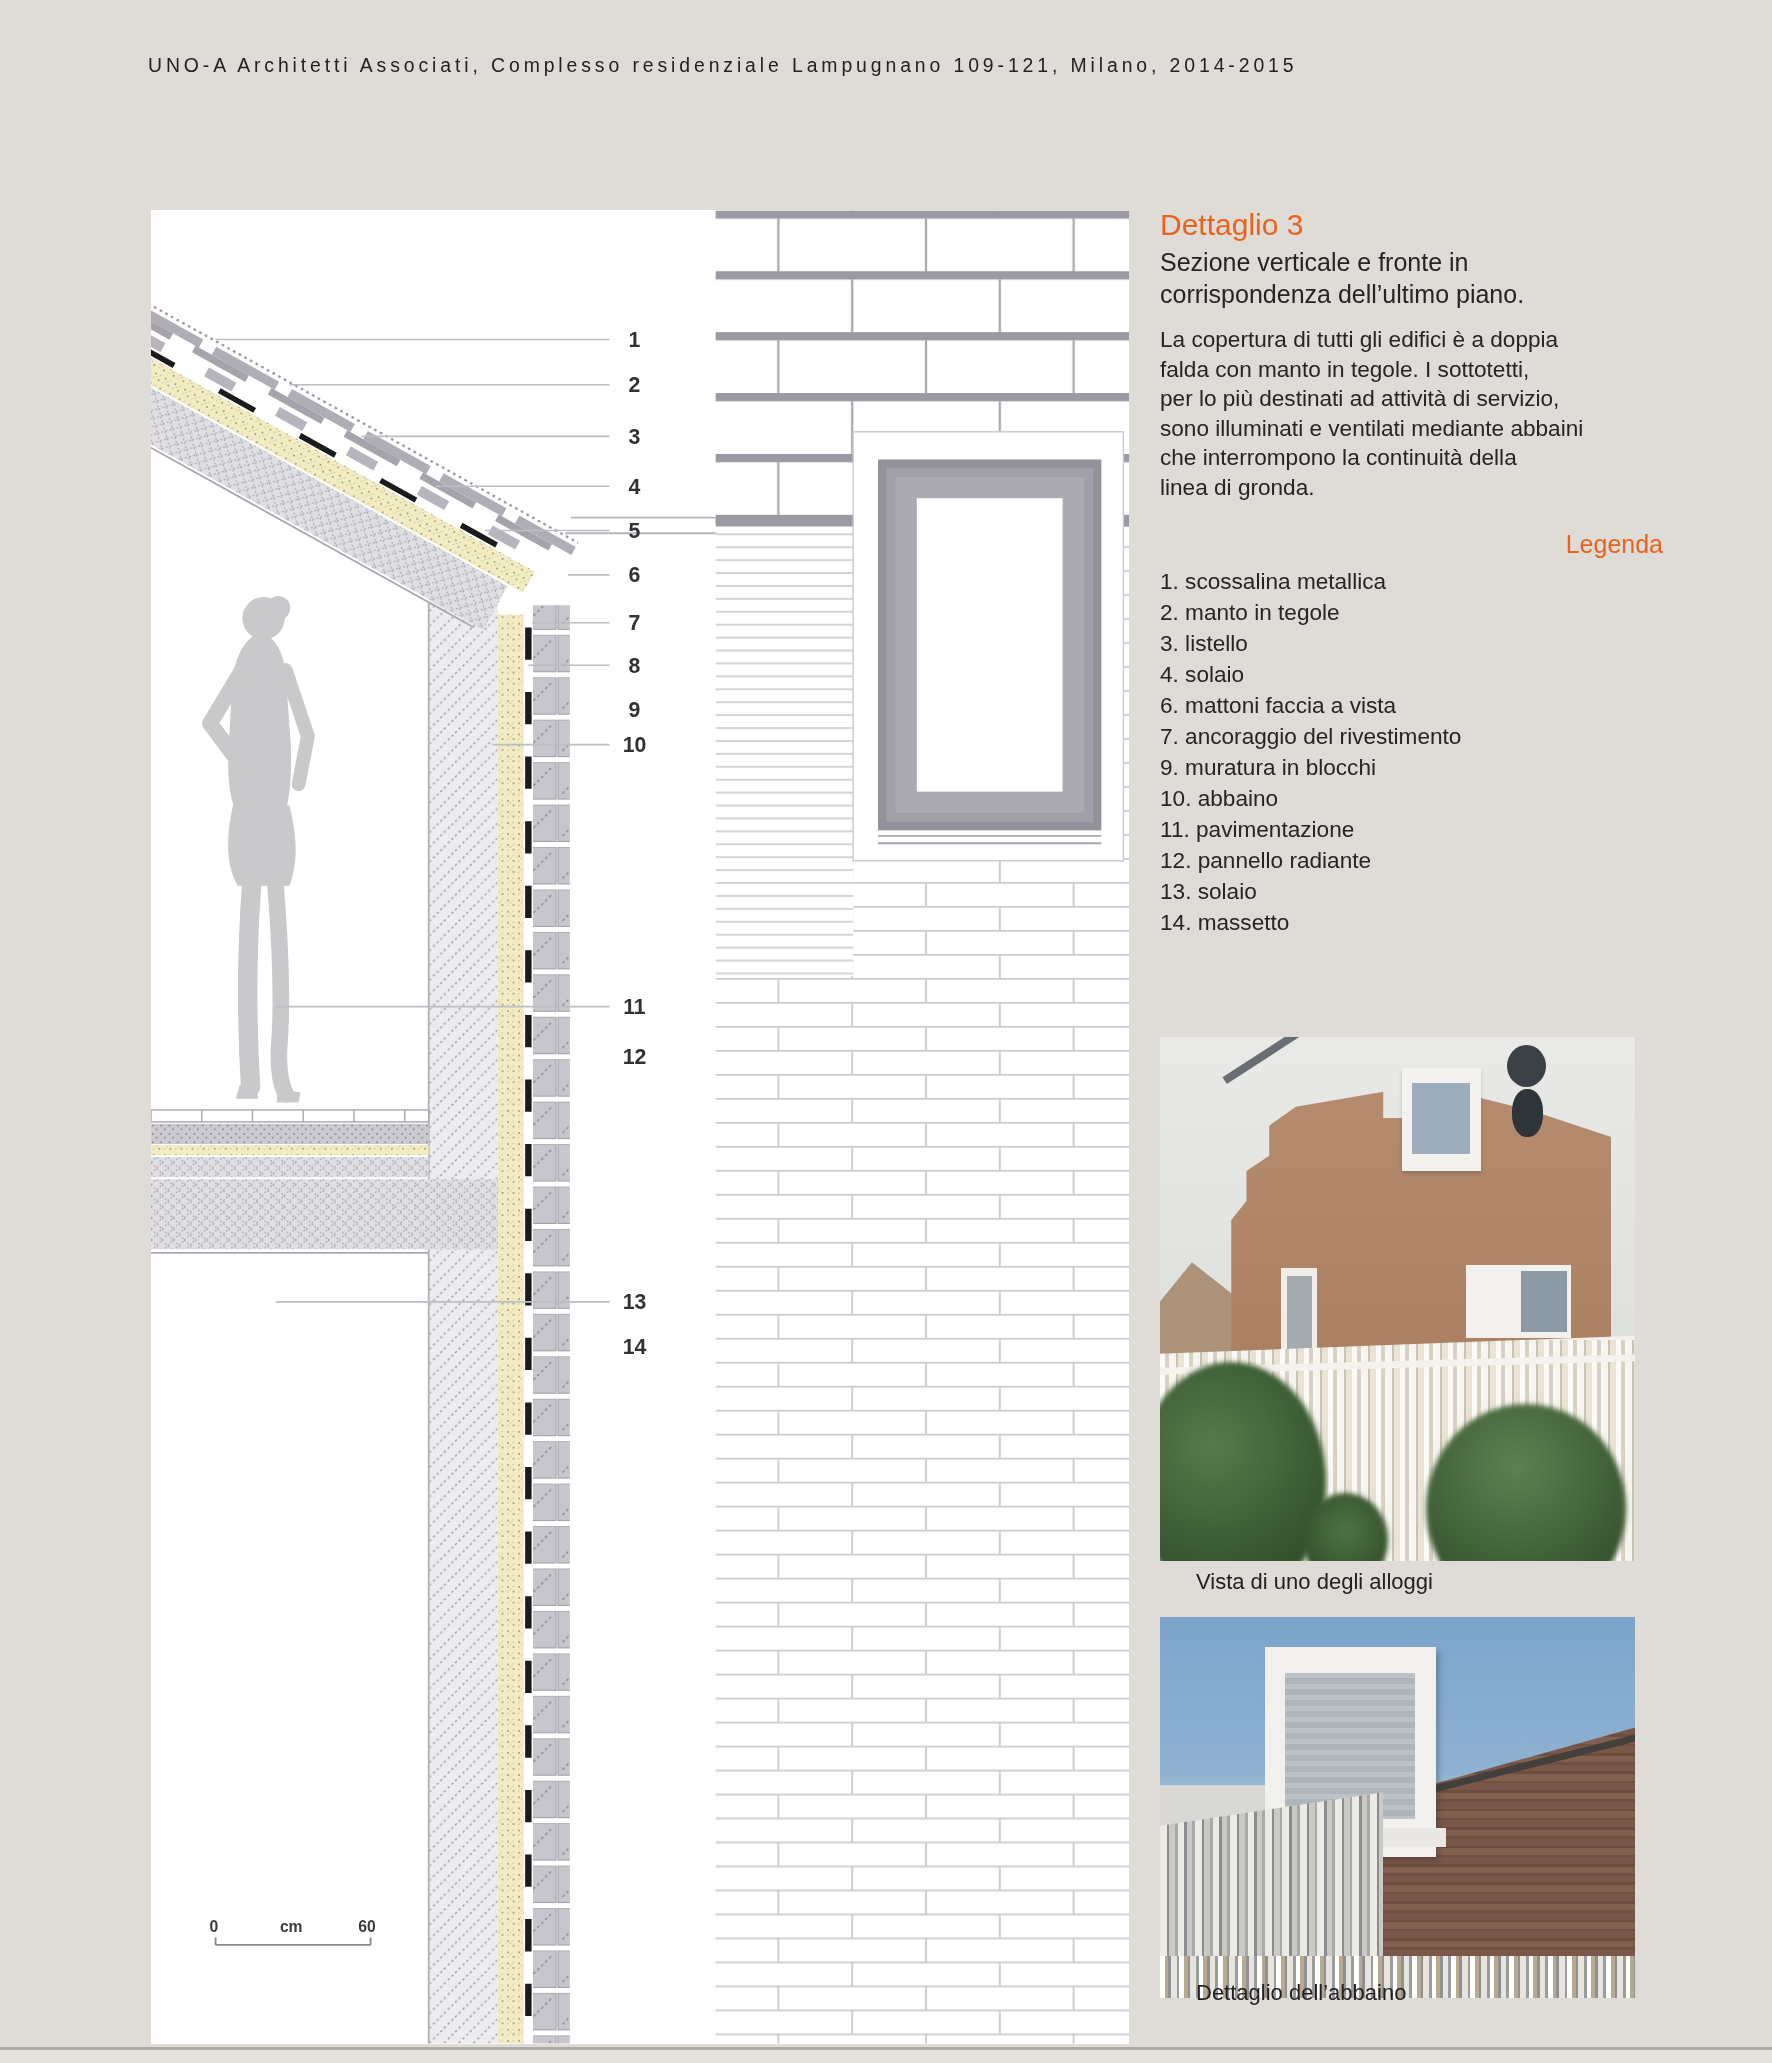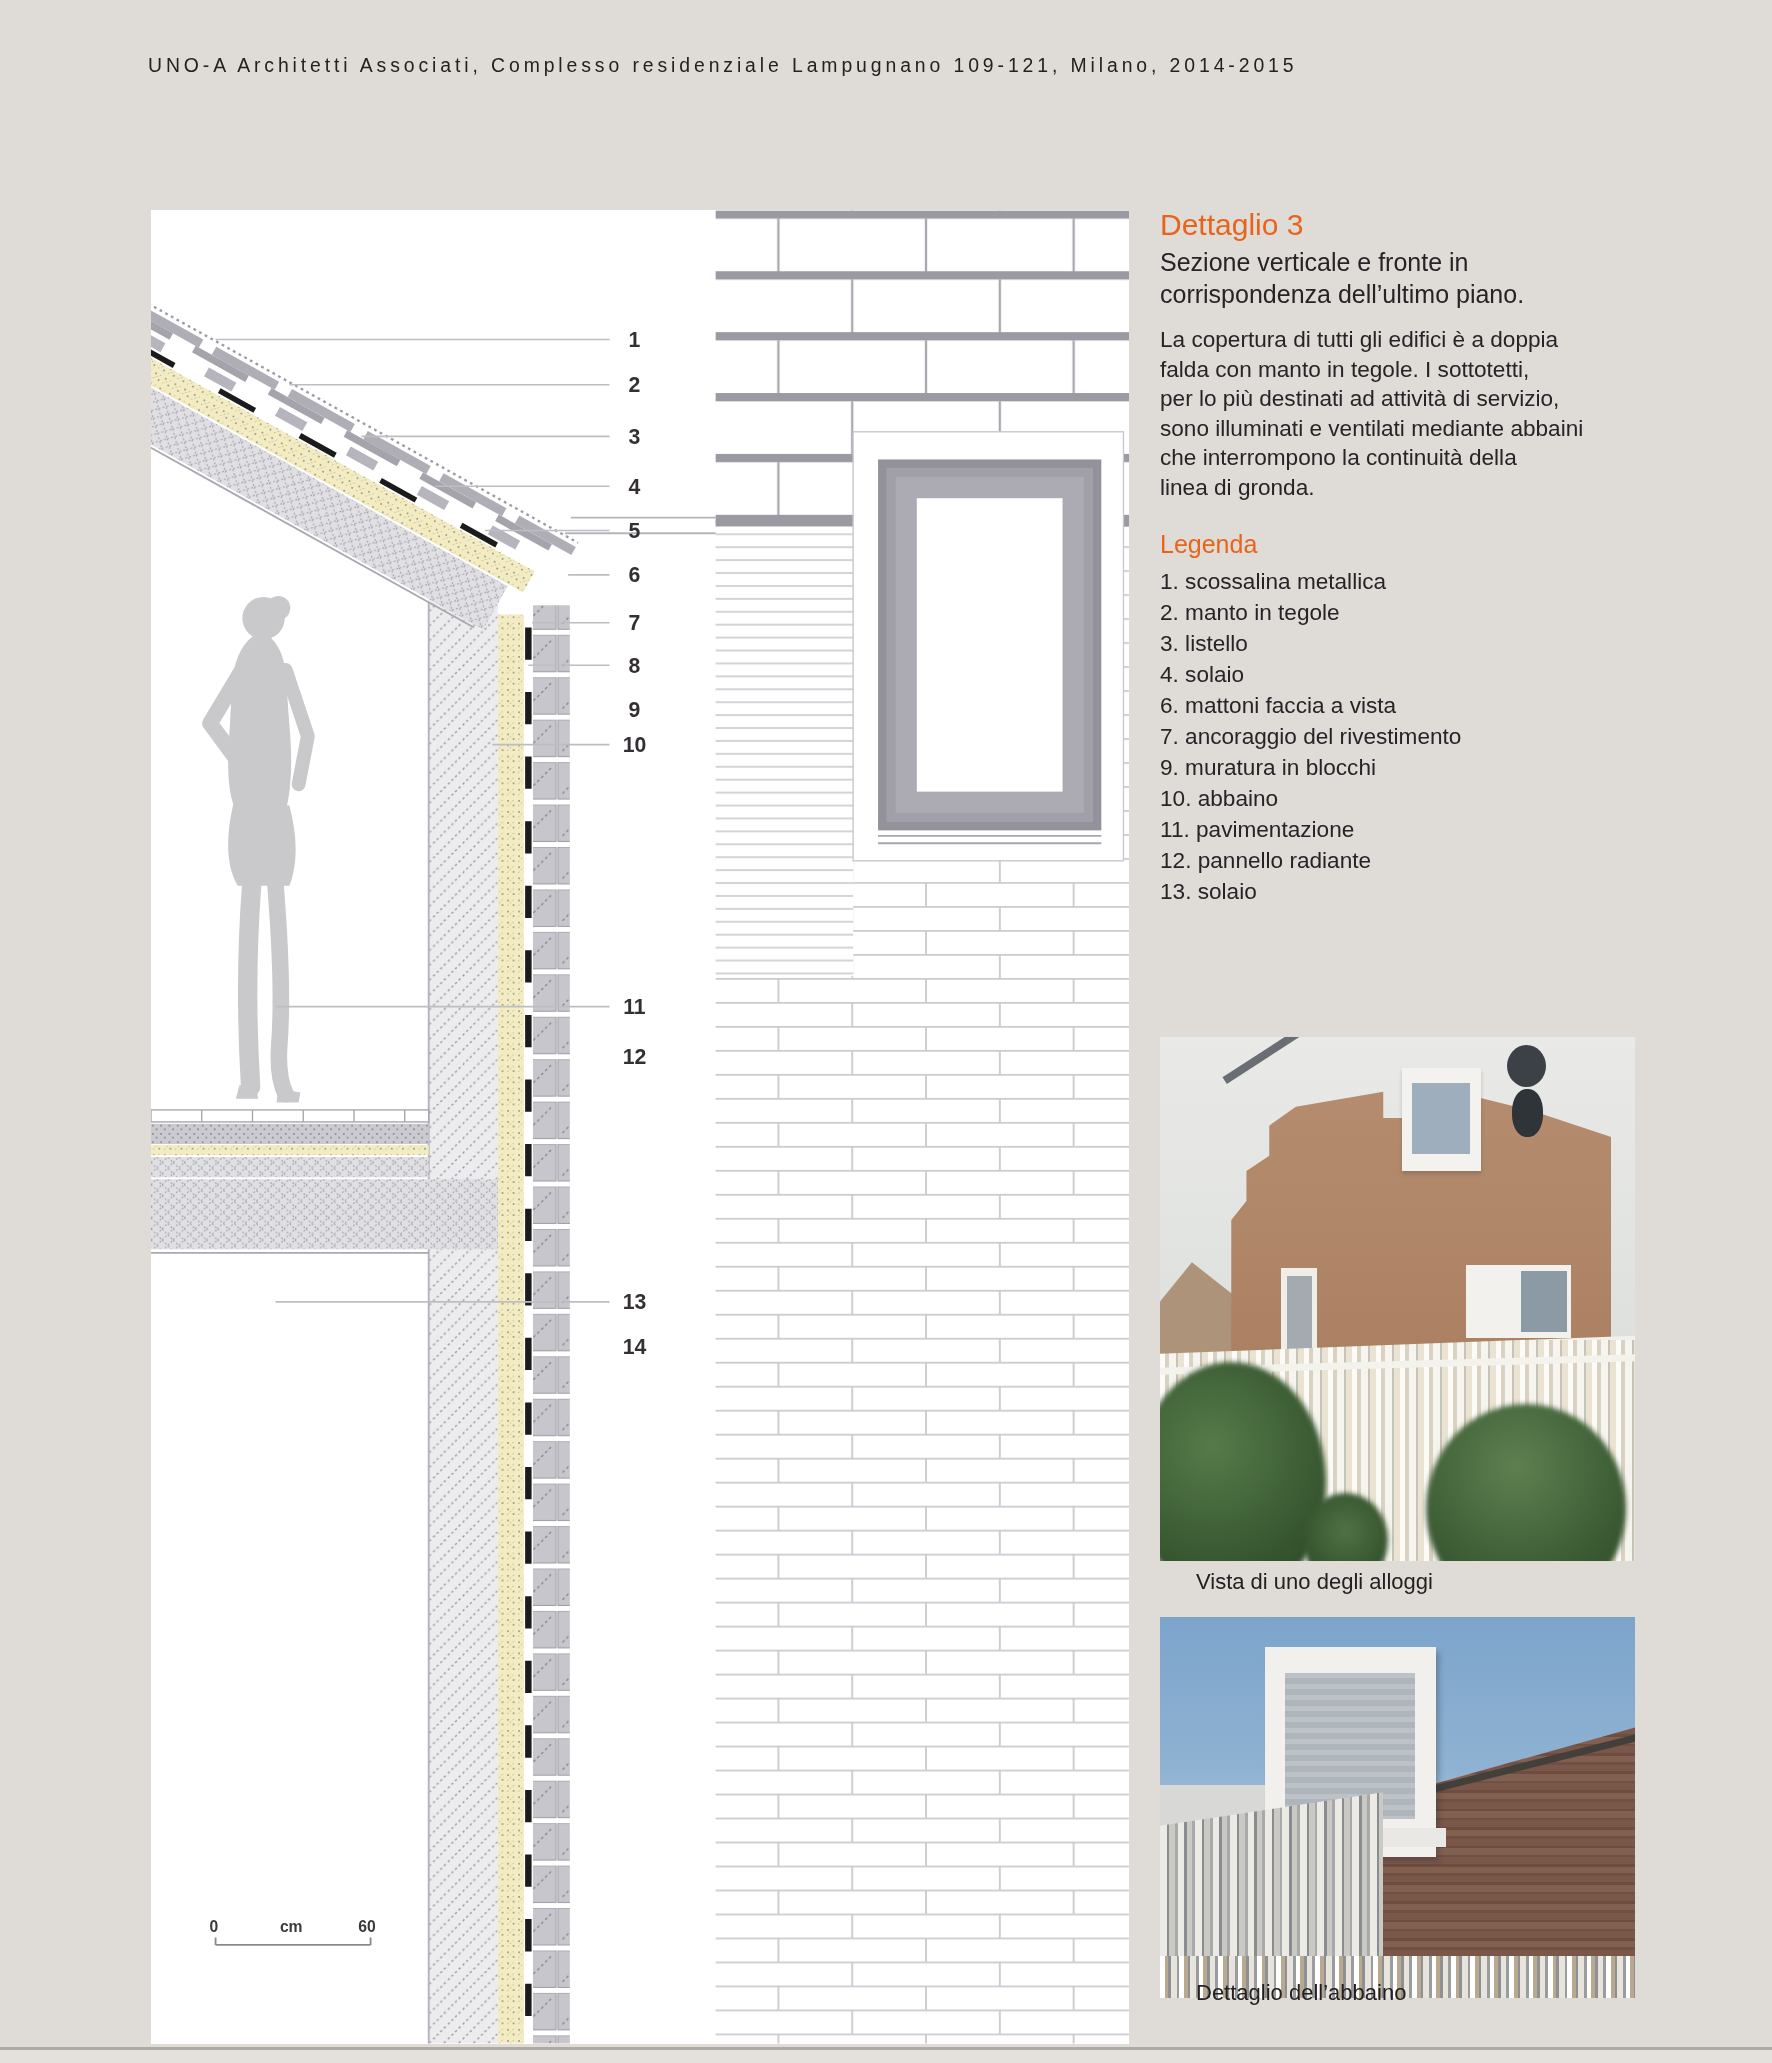--- a/index.html
+++ b/index.html
@@ -20,21 +20,21 @@
   .panel{
     position:absolute; left:151px; top:210px; width:978px; height:1834px;
     background:var(--panel-bg);
   }
   .panel svg{display:block;}
   
   .col{position:absolute; left:1160px; top:207px; width:503px;}
   .col h1{font-size:30px; line-height:35px; font-weight:400; color:var(--accent); margin:0 0 3.7px;}
   .col h2{font-size:25px; line-height:32px; font-weight:400; white-space:pre-line; margin:0 0 15.7px;}
   .col .body{font-size:22.6px; line-height:29.5px; white-space:pre-line; margin:0 0 28px;}
-  .col h3{font-size:25px; font-weight:400; color:var(--accent); margin:0 0 6.5px;}
+  .col h3{font-size:25px; font-weight:400; color:var(--accent); margin:0 0 6.5px;text-align:right;}
   .col ul{list-style:none; font-size:22.6px; line-height:31px;}
   
   .photo{position:absolute; left:1160px; overflow:hidden; background:#E8E9E7;}
   .photo *{position:absolute;}
   .photo1{top:1037px; width:475px; height:524px;
     background:linear-gradient(180deg,#E9EAE8 0%,#DFE1DF 55%,#D8DAD8 100%);}
   .photo2{top:1617px; width:475px; height:381px;
     background:linear-gradient(180deg,#7CA4CB 0%,#8FB2D2 40%,#A9C2DA 55%);}
   .caption{position:absolute; left:1160px; font-size:22px; color:#242021;margin-left:36px;}
   .cap1{top:1569px;} .cap2{top:1980px;}
@@ -248,20 +248,21 @@
     <li>2. manto in tegole</li>
     <li>3. listello</li>
     <li>4. solaio</li>
     <li>6. mattoni faccia a vista</li>
     <li>7. ancoraggio del rivestimento</li>
     <li>9. muratura in blocchi</li>
     <li>10. abbaino</li>
     <li>11. pavimentazione</li>
     <li>12. pannello radiante</li>
     <li>13. solaio</li>
+    <li>14. massetto</li>
   </ul>
 </div>
 
 <div class="photo photo1">
   <div class="p1-roofedge"></div>
   <div class="p1-bghouse"></div>
   <div class="p1-house"></div>
   <div class="p1-dormer">
       <div class="glass"></div>
     </div>

